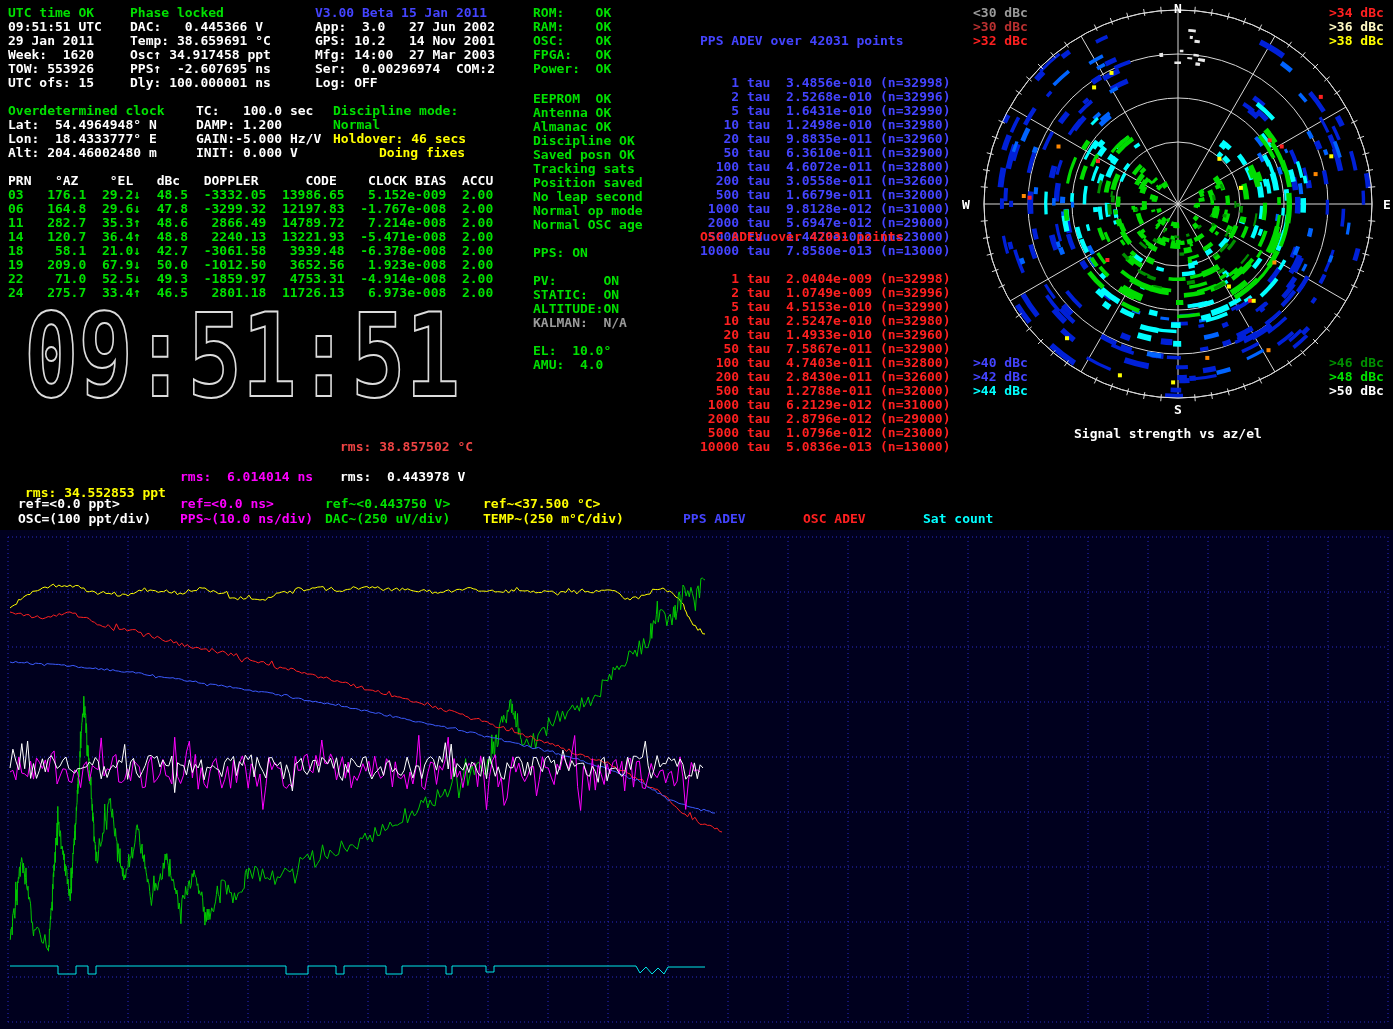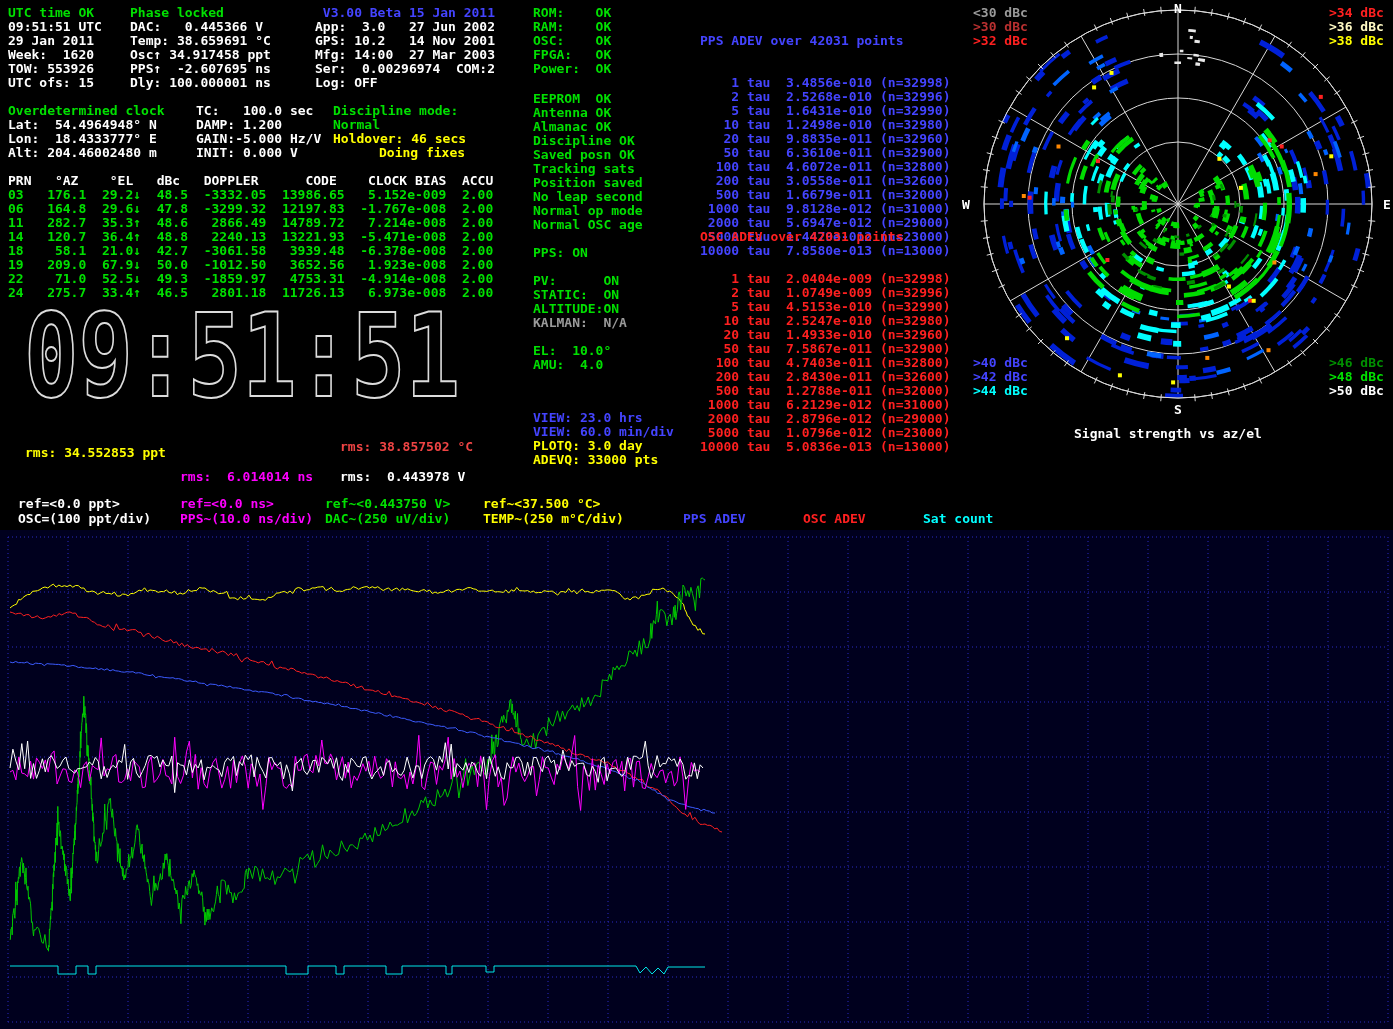--- a/index.html
+++ b/index.html
@@ -25,21 +25,21 @@
   #tc{left:196px;top:104px;color:#fff}
   #disc{left:333px;top:104px;color:#00e000}
   #sat{left:8px;top:174px;color:#00e000}
   #clock-svg{left:18px;top:300px}
   #eeprom{left:533px;top:92px;color:#00e000}
   #pps-on{left:533px;top:246px;color:#00e000}
   #fix{left:533px;top:274px;color:#00e000}
   #elmask{left:533px;top:344px;color:#00e000}
   #view{left:533px;top:411px;color:#4444ff}
   #rms-temp{left:340px;top:440px;color:#ef4444}
-  #rms-osc{left:25px;top:446px;color:#ffff00}
+  #rms-osc{left:25px;top:486px;color:#ffff00}
   #rms-pps{left:180px;top:470px;color:#ff00ff}
   #rms-dac{left:340px;top:470px;color:#fff}
   #ref-osc1{left:18px;top:497px;color:#fff}
   #ref-pps1{left:180px;top:497px;color:#ff00ff}
   #ref-dac1{left:325px;top:497px;color:#00e000}
   #ref-temp1{left:483px;top:497px;color:#ffff00}
   #ref-osc2{left:18px;top:512px;color:#fff}
   #ref-pps2{left:180px;top:512px;color:#ff00ff}
   #ref-dac2{left:325px;top:512px;color:#00e000}
   #ref-temp2{left:483px;top:512px;color:#ffff00}
@@ -48,21 +48,21 @@
   #leg-sat{left:923px;top:512px;color:#00ffff}
   #plot-svg{left:0;top:530px}
 </style>
 </head>
 <body>
 
 <div class="screen">
 
   <div class="blk" id="utc"><div class="tline" style="color: rgb(0, 224, 0);">UTC time OK</div><div class="tline">09:51:51 UTC</div><div class="tline">29 Jan 2011</div><div class="tline">Week:  1620</div><div class="tline">TOW: 553926</div><div class="tline">UTC ofs: 15</div></div>
   <div class="blk" id="phase"><div class="tline" style="color: rgb(0, 224, 0);">Phase locked</div><div class="tline">DAC:   0.445366 V</div><div class="tline">Temp: 38.659691 °C</div><div class="tline">Osc↑ 34.917458 ppt</div><div class="tline">PPS↑  -2.607695 ns</div><div class="tline">Dly: 100.000001 ns</div></div>
-  <div class="blk" id="version"><div class="tline" style="color: rgb(68, 68, 255); text-align: right;">V3.00 Beta 15 Jan 2011</div><div class="tline">App:  3.0   27 Jun 2002</div><div class="tline">GPS: 10.2   14 Nov 2001</div><div class="tline">Mfg: 14:00  27 Mar 2003</div><div class="tline">Ser:  0.00296974  COM:2</div><div class="tline">Log: OFF</div></div>
+  <div class="blk" id="version"><div class="tline" style="color: rgb(68, 68, 255);">V3.00 Beta 15 Jan 2011</div><div class="tline">App:  3.0   27 Jun 2002</div><div class="tline">GPS: 10.2   14 Nov 2001</div><div class="tline">Mfg: 14:00  27 Mar 2003</div><div class="tline">Ser:  0.00296974  COM:2</div><div class="tline">Log: OFF</div></div>
   <div class="blk" id="rom"><div class="tline">ROM:    OK</div><div class="tline">RAM:    OK</div><div class="tline">OSC:    OK</div><div class="tline">FPGA:   OK</div><div class="tline">Power:  OK</div></div>
 
   <div class="blk" id="adev-pps">
     <div class="tline">PPS ADEV over 42031 points</div>
     <div><div class="tline">    1 tau  3.4856e-010 (n=32998)</div><div class="tline">    2 tau  2.5268e-010 (n=32996)</div><div class="tline">    5 tau  1.6431e-010 (n=32990)</div><div class="tline">   10 tau  1.2498e-010 (n=32980)</div><div class="tline">   20 tau  9.8835e-011 (n=32960)</div><div class="tline">   50 tau  6.3610e-011 (n=32900)</div><div class="tline">  100 tau  4.6072e-011 (n=32800)</div><div class="tline">  200 tau  3.0558e-011 (n=32600)</div><div class="tline">  500 tau  1.6679e-011 (n=32000)</div><div class="tline"> 1000 tau  9.8128e-012 (n=31000)</div><div class="tline"> 2000 tau  5.6947e-012 (n=29000)</div><div class="tline"> 5000 tau  1.4479e-012 (n=23000)</div><div class="tline">10000 tau  7.8580e-013 (n=13000)</div></div>
   </div>
   <div class="blk" id="adev-osc">
     <div class="tline">OSC ADEV over 42031 points</div>
     <div><div class="tline">    1 tau  2.0404e-009 (n=32998)</div><div class="tline">    2 tau  1.0749e-009 (n=32996)</div><div class="tline">    5 tau  4.5153e-010 (n=32990)</div><div class="tline">   10 tau  2.5247e-010 (n=32980)</div><div class="tline">   20 tau  1.4933e-010 (n=32960)</div><div class="tline">   50 tau  7.5867e-011 (n=32900)</div><div class="tline">  100 tau  4.7403e-011 (n=32800)</div><div class="tline">  200 tau  2.8430e-011 (n=32600)</div><div class="tline">  500 tau  1.2788e-011 (n=32000)</div><div class="tline"> 1000 tau  6.2129e-012 (n=31000)</div><div class="tline"> 2000 tau  2.8796e-012 (n=29000)</div><div class="tline"> 5000 tau  1.0796e-012 (n=23000)</div><div class="tline">10000 tau  5.0836e-013 (n=13000)</div></div>
   </div>
@@ -648,21 +648,20 @@
   <div class="blk" id="sat"><div class="tline" style="color: rgb(255, 255, 255);">PRN   °AZ    °EL   dBc   DOPPLER      CODE    CLOCK BIAS  ACCU</div><div class="tline">03   176.1  29.2↓  48.5  -3332.05  13986.65   5.152e-009  2.00</div><div class="tline">06   164.8  29.6↓  47.8  -3299.32  12197.83  -1.767e-008  2.00</div><div class="tline">11   282.7  35.3↑  48.6   2866.49  14789.72   7.214e-008  2.00</div><div class="tline">14   120.7  36.4↑  48.8   2240.13  13221.93  -5.471e-008  2.00</div><div class="tline">18    58.1  21.0↓  42.7  -3061.58   3939.48  -6.378e-008  2.00</div><div class="tline">19   209.0  67.9↓  50.0  -1012.50   3652.56   1.923e-008  2.00</div><div class="tline">22    71.0  52.5↓  49.3  -1859.97   4753.31  -4.914e-008  2.00</div><div class="tline">24   275.7  33.4↑  46.5   2801.18  11726.13   6.973e-008  2.00</div></div>
 
   <svg id="clock-svg" width="460" height="110">
     <text x="6" y="96" font-size="116" textLength="436" lengthAdjust="spacingAndGlyphs" fill="none" stroke="#dcdcdc" stroke-width="2" font-family="&quot;DejaVu Sans Mono&quot;,monospace">09:51:51</text>
   </svg>
 
   <div class="blk" id="eeprom"><div class="tline">EEPROM  OK</div><div class="tline">Antenna OK</div><div class="tline">Almanac OK</div><div class="tline">Discipline OK</div><div class="tline">Saved posn OK</div><div class="tline">Tracking sats</div><div class="tline">Position saved</div><div class="tline">No leap second</div><div class="tline">Normal op mode</div><div class="tline">Normal OSC age</div></div>
   <div class="blk" id="pps-on">PPS: ON</div>
   <div class="blk" id="fix"><div class="tline">PV:      ON</div><div class="tline">STATIC:  ON</div><div class="tline">ALTITUDE:ON</div><div class="tline" style="color: rgb(154, 154, 154);">KALMAN:  N/A</div></div>
   <div class="blk" id="elmask"><div class="tline">EL:  10.0°</div><div class="tline">AMU:  4.0</div></div>
-  <div class="blk" id="view"><div class="tline" style="color: rgb(68, 68, 255);">VIEW: 23.0 hrs</div><div class="tline" style="color: rgb(68, 68, 255);">VIEW: 60.0 min/div</div><div class="tline" style="color: rgb(255, 255, 0);">PLOTQ: 3.0 day</div><div class="tline" style="color: rgb(255, 255, 0);">ADEVQ: 33000 pts</div></div>
 
   <div class="blk" id="rms-temp">rms: 38.857502 °C</div>
   <div class="blk" id="rms-osc">rms: 34.552853 ppt</div>
   <div class="blk" id="rms-pps">rms:  6.014014 ns</div>
   <div class="blk" id="rms-dac">rms:  0.443978 V</div>
 
   <div class="blk" id="ref-osc1">ref=&lt;0.0 ppt&gt;</div>
   <div class="blk" id="ref-pps1">ref=&lt;0.0 ns&gt;</div>
   <div class="blk" id="ref-dac1">ref~&lt;0.443750 V&gt;</div>
   <div class="blk" id="ref-temp1">ref~&lt;37.500 °C&gt;</div>

